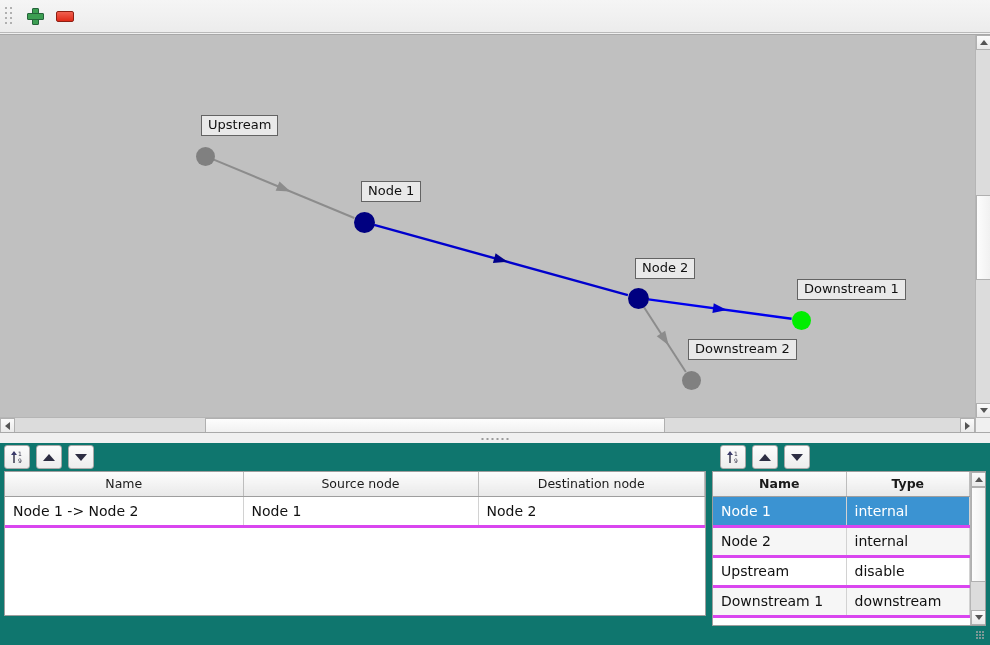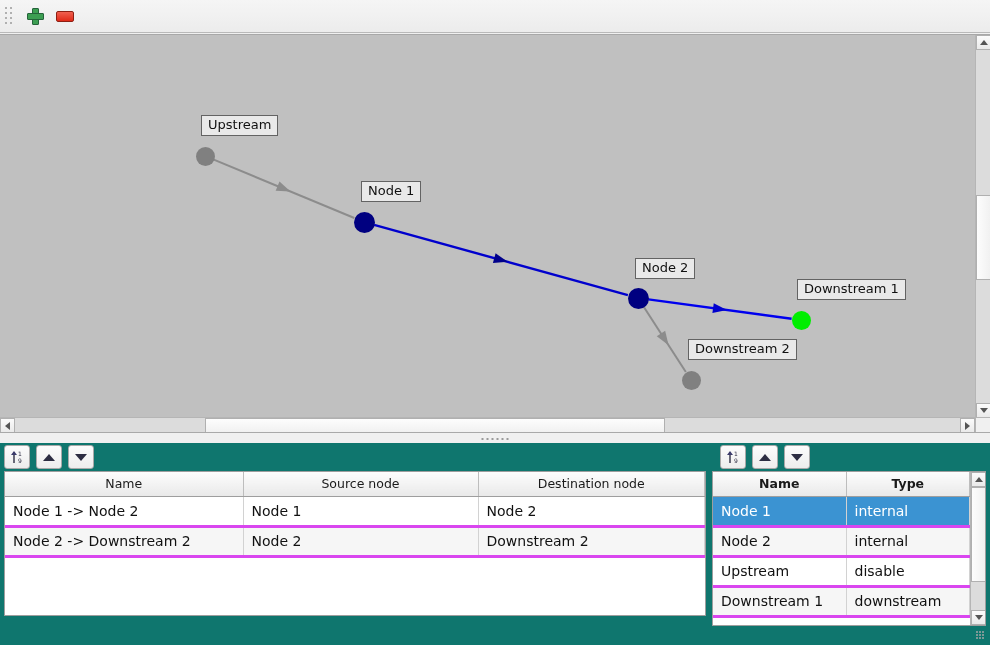--- a/index.html
+++ b/index.html
@@ -306,25 +306,20 @@
               <th>Source node</th>
               <th>Destination node</th>
             </tr>
           </thead>
         <tbody>
             <tr class="odd">
               <td>Node 1 -&gt; Node 2</td>
               <td>Node 1</td>
               <td>Node 2</td>
             </tr>
-            <tr class="even">
-              <td>Node 2 -&gt; Downstream 2</td>
-              <td>Node 2</td>
-              <td>Downstream 2</td>
-            </tr>
           </tbody>
       </table>
     </div>
   </div>
 
   <div class="panel" id="panel-right">
     <div class="panel-toolbar" style="padding-left:10px;">
       <button class="pbtn">
         <span class="sort-ico">
           <svg width="16" height="16" viewBox="0 0 16 16">

